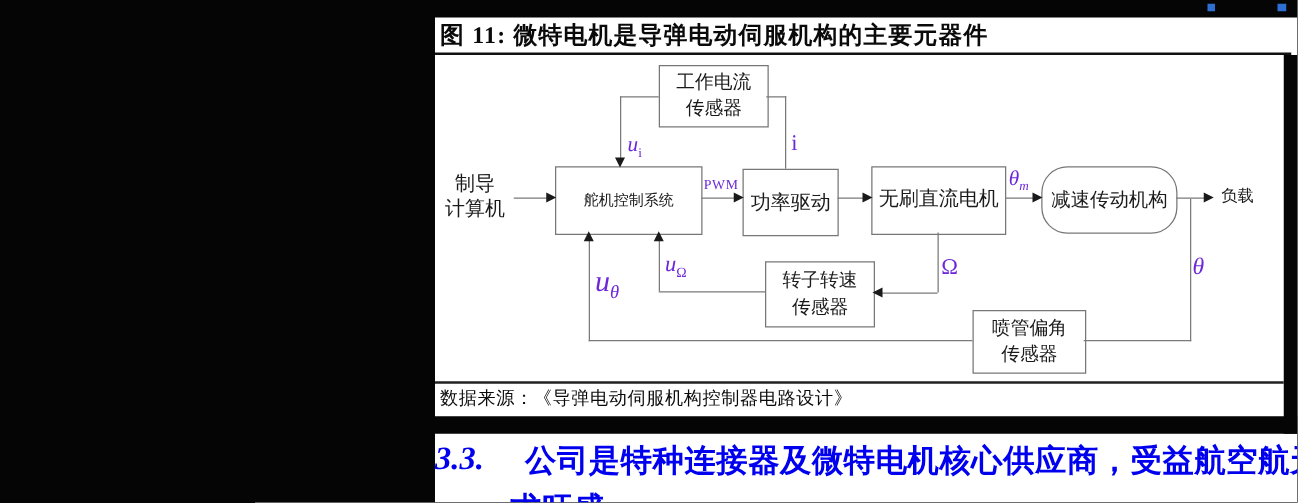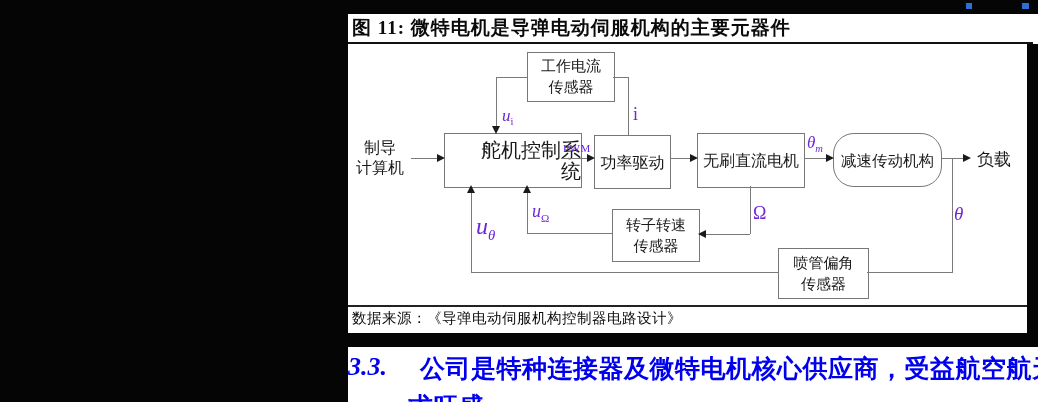--- a/index.html
+++ b/index.html
@@ -9,21 +9,21 @@
   .black{background:#050505;}
   
   .fig-title{left:352px;top:15px;width:676px;height:27px;font-size:19px;font-weight:bold;
              color:#0a0a0a;letter-spacing:1px;white-space:nowrap;}
   .title-underline{left:348px;top:42px;width:685px;height:2px;background:#111;}
   .source-topline{left:348px;top:305px;width:679px;height:2px;background:#222;}
   .fig-source{left:352px;top:309px;width:670px;height:22px;font-size:14.5px;color:#0a0a0a;
               letter-spacing:0.5px;white-space:nowrap;}
   
   .box{border:1px solid #777;background:#fff;display:flex;flex-direction:column;
-       align-items:center;justify-content:center;text-align:right;color:#1a1a1a;}
+       align-items:center;justify-content:center;text-align:left;color:#1a1a1a;}
   .box span{display:block;line-height:21px;}
   .hl{height:1px;background:#7a7a7a;}
   .vl{width:1px;background:#7a7a7a;}
   .ah{width:0;height:0;}
   .ah-right{border-top:4px solid transparent;border-bottom:4px solid transparent;border-left:8px solid #1a1a1a;}
   .ah-left {border-top:4px solid transparent;border-bottom:4px solid transparent;border-right:8px solid #1a1a1a;}
   .ah-up   {border-left:4px solid transparent;border-right:4px solid transparent;border-bottom:8px solid #1a1a1a;}
   .ah-down {border-left:4px solid transparent;border-right:4px solid transparent;border-top:8px solid #1a1a1a;}
   .sig{color:#6d28d9;white-space:nowrap;}
   .sig i{font-style:italic;}
@@ -45,46 +45,46 @@
   <div class="mark" style="left:1022px;top:3px;width:7px;height:6px;background:#2E6FD4;"></div>
 
   <div class="abs fig-title">图 11:  微特电机是导弹电动伺服机构的主要元器件</div>
   <div class="abs title-underline"></div>
 
   <div class="abs" style="left:350px;top:138px;width:60px;text-align:center;font-size:16px;line-height:20px;color:#1a1a1a;">
     <span>制导</span><br>
     <span>计算机</span>
   </div>
 
-  <div class="abs box" style="left:444px;top:133px;width:116px;height:53px;font-size:20px;padding-left:20px;">
+  <div class="abs box" style="left:444px;top:133px;width:116px;height:53px;font-size:12px;">
     <span>舵机控制系统</span>
   </div>
   <div class="abs box" style="left:527px;top:52px;width:86px;height:48px;font-size:15px;">
     <span>工作电流</span>
     <span>传感器</span>
   </div>
   <div class="abs box" style="left:594px;top:135px;width:75px;height:52px;font-size:16px;">
     <span>功率驱动</span>
   </div>
-  <div class="abs box" style="left:697px;top:133px;width:106px;height:53px;font-size:16px;">
+  <div class="abs box" style="left:697px;top:133px;width:106px;height:53px;font-size:16px;font-family:Liberation Mono, monospace;">
     <span>无刷直流电机</span>
   </div>
   <div class="abs box" style="left:833px;top:133px;width:107px;height:52px;font-size:15.5px;border-radius:21px;">
     <span>减速传动机构</span>
   </div>
   <div class="abs box" style="left:612px;top:209px;width:86px;height:51px;font-size:15px;">
     <span>转子转速</span>
     <span>传感器</span>
   </div>
   <div class="abs box" style="left:778px;top:248px;width:89px;height:49px;font-size:15px;">
     <span>喷管偏角</span>
     <span>传感器</span>
   </div>
 
-  <div class="abs" style="left:977px;top:148px;font-size:17px;color:#1a1a1a;">
+  <div class="abs" style="left:977px;top:148px;font-size:13px;color:#1a1a1a;">
     <span>负载</span>
   </div>
 
   <div class="abs hl" style="left:411px;top:158px;width:27px;"></div>
   <div class="abs ah ah-right" style="left:437px;top:154px;"></div>
 
   <div class="abs hl" style="left:561px;top:158px;width:27px;"></div>
   <div class="abs ah ah-right" style="left:587px;top:154px;"></div>
 
   <div class="abs hl" style="left:670px;top:158px;width:21px;"></div>

